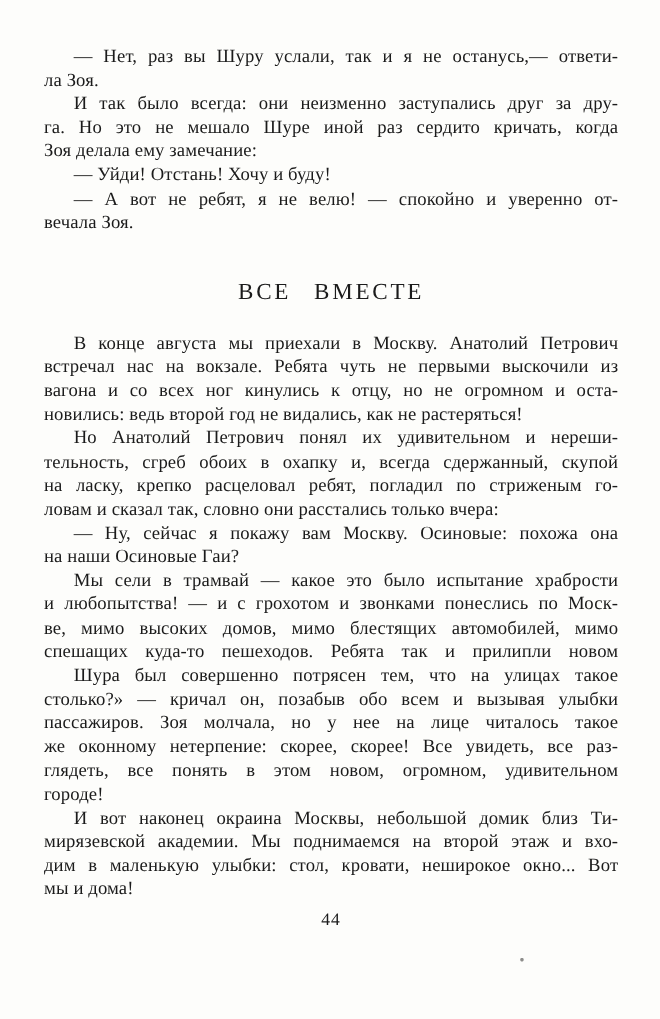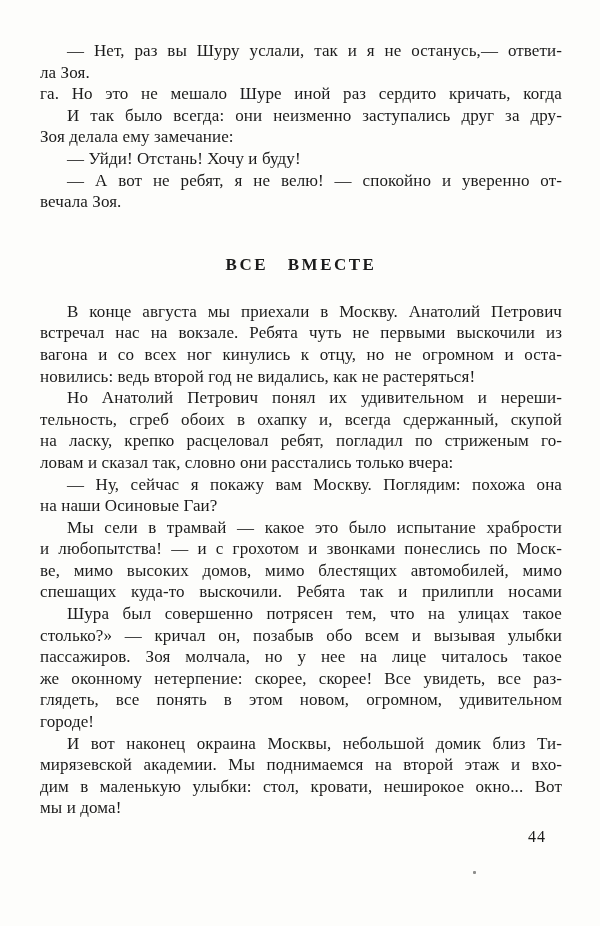--- a/index.html
+++ b/index.html
@@ -9,21 +9,21 @@
   }
   .page {
     position: relative;
     width: 600px;
     height: 926px;
     margin: 0 auto;
     background: #fdfdfb;
     color: #1b1b1b;
     font-family: "Liberation Serif", "DejaVu Serif", serif;
     box-sizing: border-box;
-    padding: 40px 54px 0 40px;
+    padding: 40px 38px 0 40px;
     overflow: hidden;
   }
   .text-block {
     width: 522px;
   }
   .line {
     font-size: 17px;
     line-height: 21.6px;
     letter-spacing: 0.1px;
     text-align: justify;
@@ -32,30 +32,30 @@
     white-space: normal;
   }
   .line.first {
     text-indent: 27px;
   }
   .line.last {
     text-align-last: left;
     -moz-text-align-last: left;
   }
   .heading {
-    font-weight: bold;
+    font-weight: normal;
     text-align: center;
-    font-size: 17px;
+    font-size: 21px;
     line-height: 22px;
     letter-spacing: 2.5px;
     word-spacing: 13px;
     margin: 41px 0 25px 0;
   }
   .page-number {
-    text-align: right;
+    text-align: center;
     font-size: 16px;
     letter-spacing: 1px;
     margin-top: 8px;
     line-height: 20px;
   }
   .speck {
     position: absolute;
     left: 473px;
     top: 871px;
     width: 3px;
@@ -67,22 +67,22 @@
 </head>
 <body>
 
 <div class="page">
   <div class="text-block">
       <div class="para">
         <div class="line first">— Нет, раз вы Шуру услали, так и я не останусь,— ответи-</div>
         <div class="line last">ла Зоя.</div>
       </div>
       <div class="para">
+        <div class="line first">И так было всегда: они неизменно заступались друг за дру-</div>
         <div class="line">га. Но это не мешало Шуре иной раз сердито кричать, когда</div>
-        <div class="line first">И так было всегда: они неизменно заступались друг за дру-</div>
         <div class="line last">Зоя делала ему замечание:</div>
       </div>
       <div class="para">
         <div class="line first last">— Уйди! Отстань! Хочу и буду!</div>
       </div>
       <div class="para">
         <div class="line first">— А вот не ребят, я не велю! — спокойно и уверенно от-</div>
         <div class="line last">вечала Зоя.</div>
       </div>
       <div class="heading">ВСЕ ВМЕСТЕ</div>
@@ -92,28 +92,28 @@
         <div class="line">вагона и со всех ног кинулись к отцу, но не огромном и оста-</div>
         <div class="line last">новились: ведь второй год не видались, как не растеряться!</div>
       </div>
       <div class="para">
         <div class="line first">Но Анатолий Петрович понял их удивительном и нереши-</div>
         <div class="line">тельность, сгреб обоих в охапку и, всегда сдержанный, скупой</div>
         <div class="line">на ласку, крепко расцеловал ребят, погладил по стриженым го-</div>
         <div class="line last">ловам и сказал так, словно они расстались только вчера:</div>
       </div>
       <div class="para">
-        <div class="line first">— Ну, сейчас я покажу вам Москву. Поглядим: похожа она</div>
+        <div class="line first">— Ну, сейчас я покажу вам Москву. Осиновые: похожа она</div>
         <div class="line last">на наши Осиновые Гаи?</div>
       </div>
       <div class="para">
         <div class="line first">Мы сели в трамвай — какое это было испытание храбрости</div>
         <div class="line">и любопытства! — и с грохотом и звонками понеслись по Моск-</div>
         <div class="line">ве, мимо высоких домов, мимо блестящих автомобилей, мимо</div>
-        <div class="line">спешащих куда-то выскочили. Ребята так и прилипли носами</div>
+        <div class="line">спешащих куда-то пешеходов. Ребята так и прилипли новом</div>
       </div>
       <div class="para">
         <div class="line first">Шура был совершенно потрясен тем, что на улицах такое</div>
         <div class="line">столько?» — кричал он, позабыв обо всем и вызывая улыбки</div>
         <div class="line">пассажиров. Зоя молчала, но у нее на лице читалось такое</div>
         <div class="line">же оконному нетерпение: скорее, скорее! Все увидеть, все раз-</div>
         <div class="line">глядеть, все понять в этом новом, огромном, удивительном</div>
         <div class="line last">городе!</div>
       </div>
       <div class="para">

